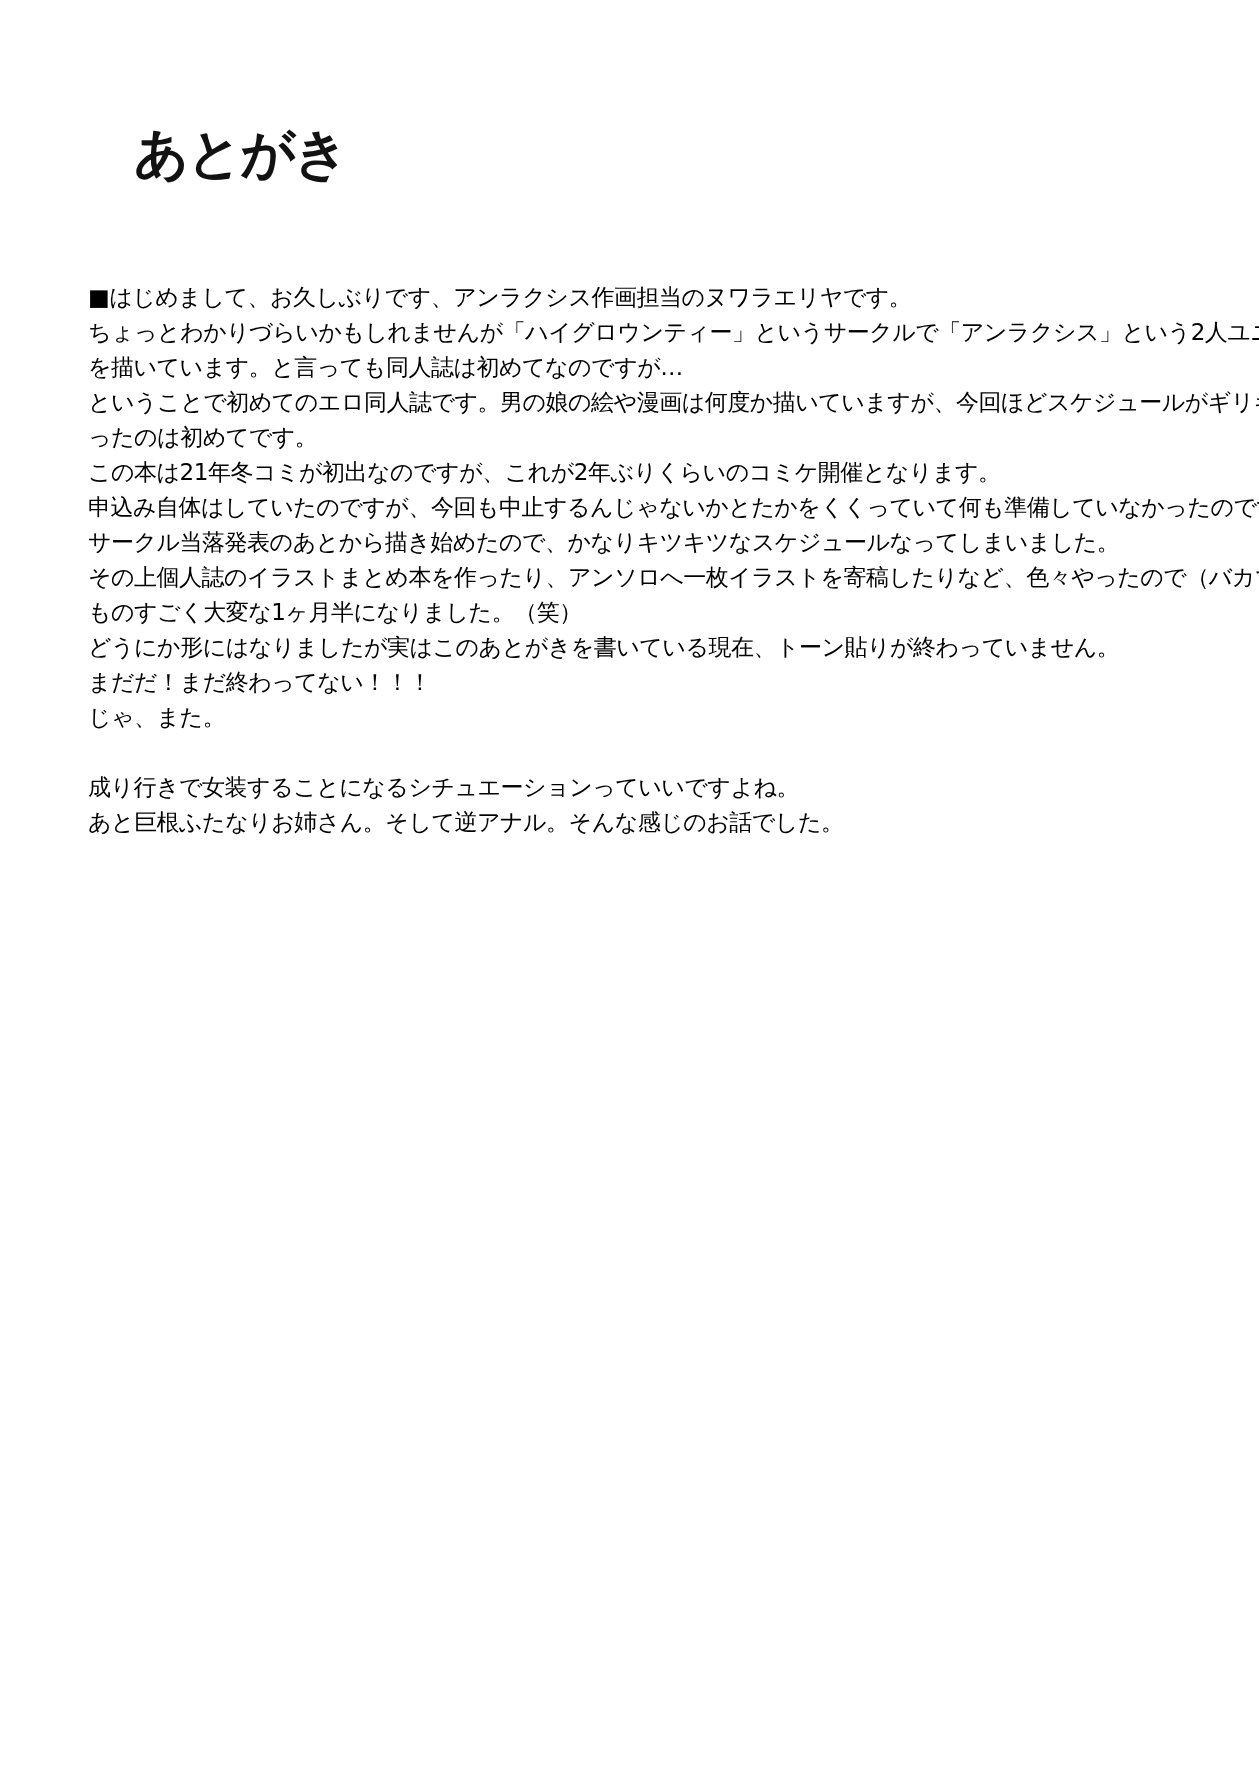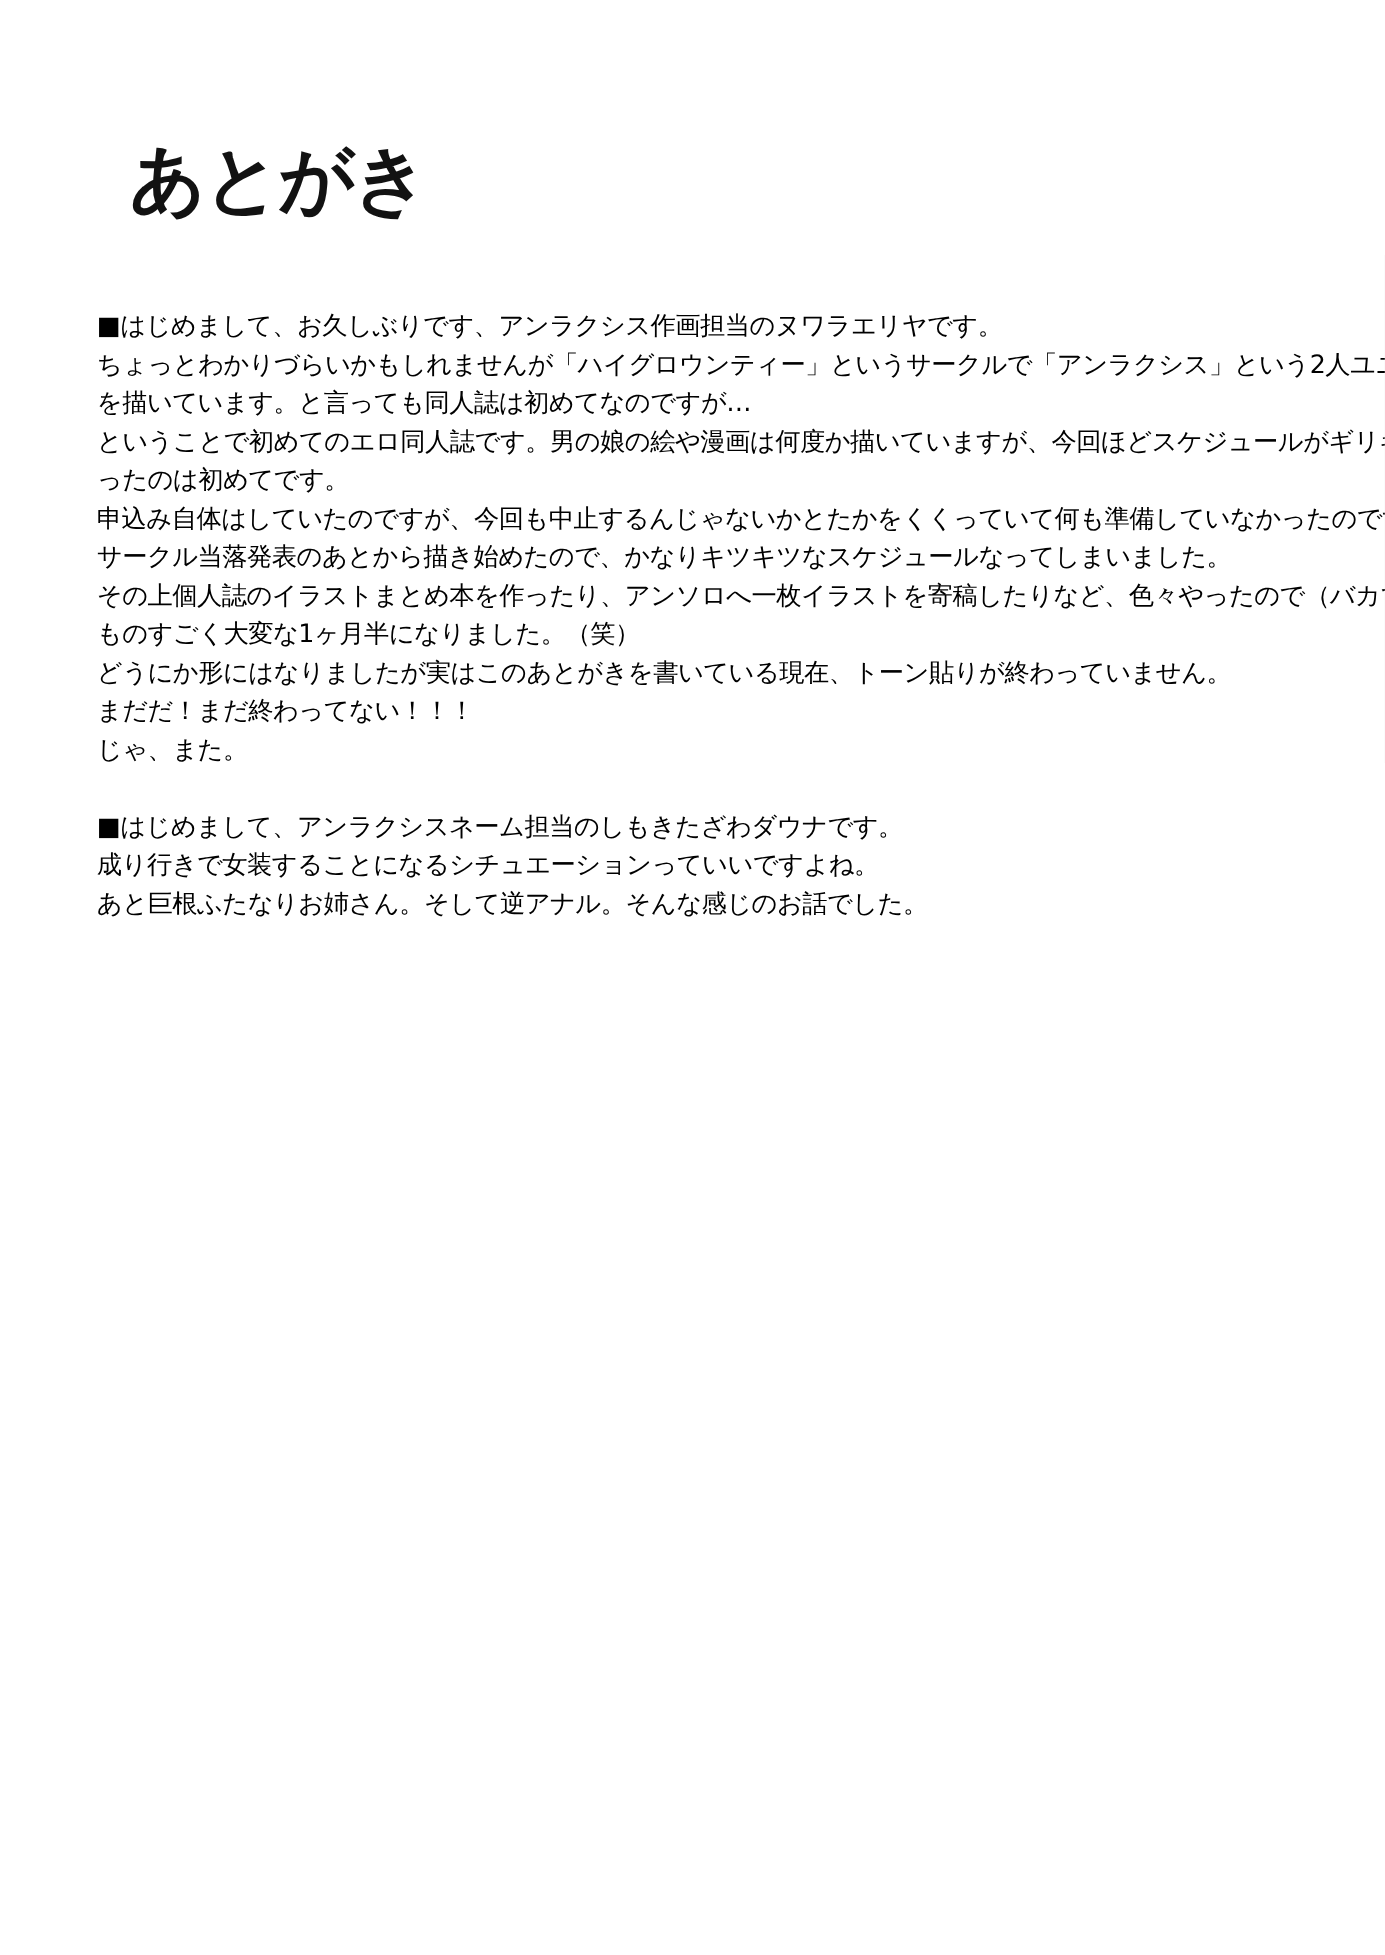--- a/index.html
+++ b/index.html
@@ -11,24 +11,24 @@
     position: relative;
     width: 1259px;
     height: 1777px;
     margin: 0 auto;
     background: #ffffff;
     overflow: hidden;
     font-family: "DejaVu Sans", "Liberation Sans", sans-serif;
   }
   .page-title {
     position: absolute;
-    left: 118px;
+    left: 134px;
     top: 118px;
     margin: 0;
-    font-size: 68px;
+    font-size: 54px;
     font-weight: bold;
     letter-spacing: -2px;
     color: #121212;
     white-space: nowrap;
     font-family: Liberation Serif, serif;
   }
   .afterword-body {
     position: absolute;
     left: 88px;
     top: 280px;
@@ -55,29 +55,29 @@
 
   <h1 class="page-title">あとがき</h1>
 
   <div class="afterword-body">
 
     <p class="line">■はじめまして、お久しぶりです、アンラクシス作画担当のヌワラエリヤです。</p>
     <p class="line">ちょっとわかりづらいかもしれませんが「ハイグロウンティー」というサークルで「アンラクシス」という2人ユニットで漫画</p>
     <p class="line">を描いています。と言っても同人誌は初めてなのですが…</p>
     <p class="line">ということで初めてのエロ同人誌です。男の娘の絵や漫画は何度か描いていますが、今回ほどスケジュールがギリギリだ</p>
     <p class="line">ったのは初めてです。</p>
+    <p class="line">この本は21年冬コミが初出なのですが、これが2年ぶりくらいのコミケ開催となります。</p>
     <p class="line">申込み自体はしていたのですが、今回も中止するんじゃないかとたかをくくっていて何も準備していなかったのです。</p>
     <p class="line">サークル当落発表のあとから描き始めたので、かなりキツキツなスケジュールなってしまいました。</p>
     <p class="line">その上個人誌のイラストまとめ本を作ったり、アンソロへ一枚イラストを寄稿したりなど、色々やったので（バカでは?）</p>
     <p class="line">ものすごく大変な1ヶ月半になりました。（笑）</p>
     <p class="line">どうにか形にはなりましたが実はこのあとがきを書いている現在、トーン貼りが終わっていません。</p>
     <p class="line">まだだ！まだ終わってない！！！</p>
     <p class="line">じゃ、また。</p>
 
     <p class="line blank"></p>
 
-    <p class="line">■はじめまして、アンラクシスネーム担当のしもきたざわダウナです。</p>
     <p class="line">成り行きで女装することになるシチュエーションっていいですよね。</p>
     <p class="line">あと巨根ふたなりお姉さん。そして逆アナル。そんな感じのお話でした。</p>
 
   </div>
 
 </div>
 
 </body></html>

